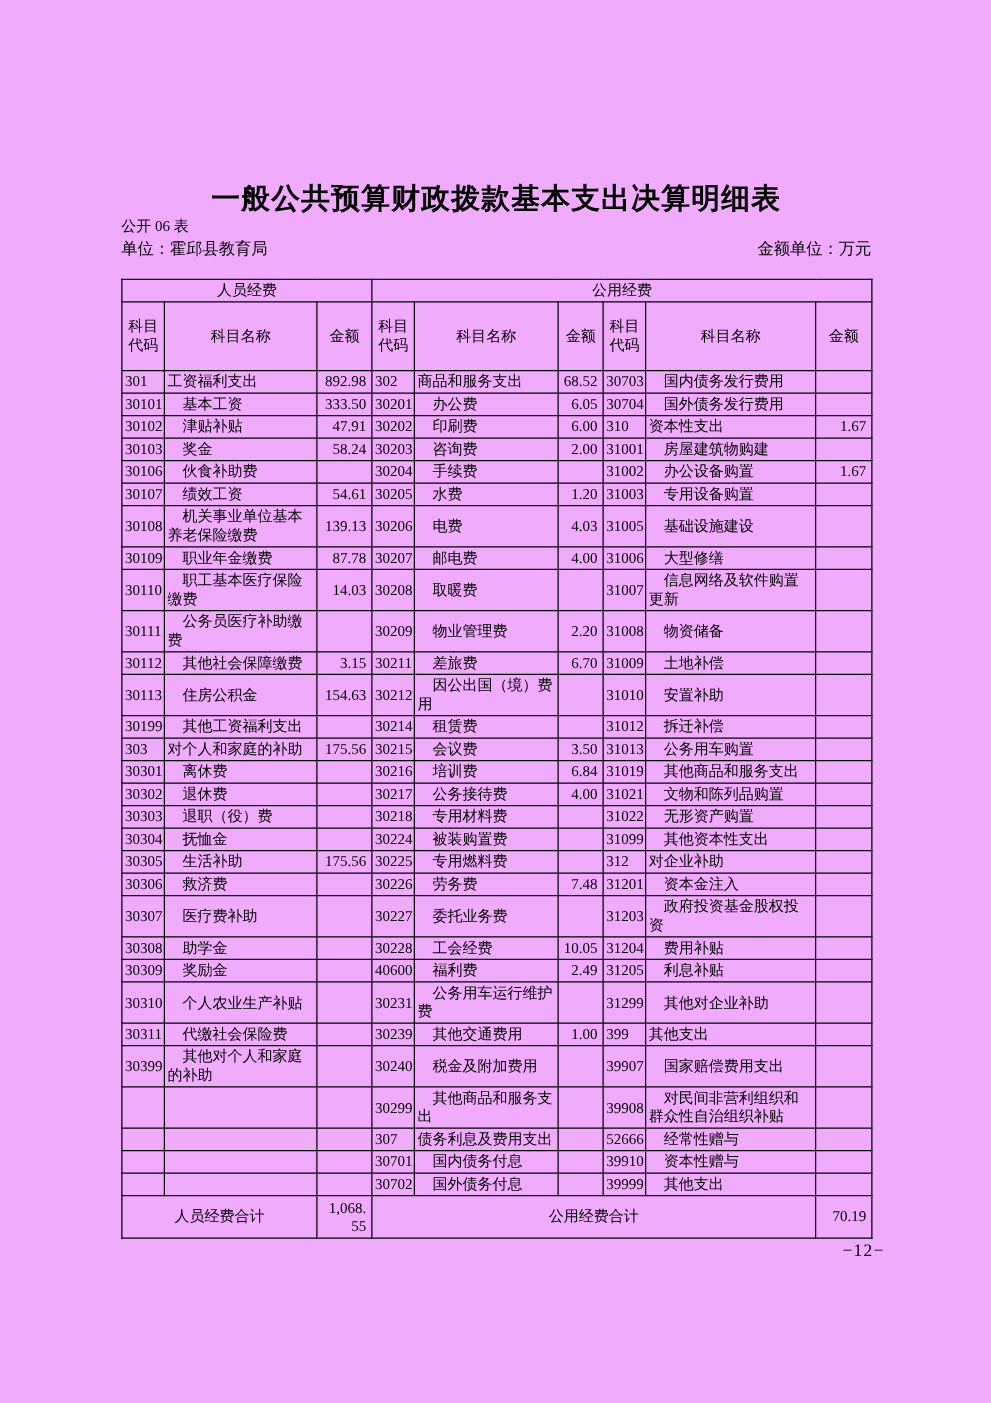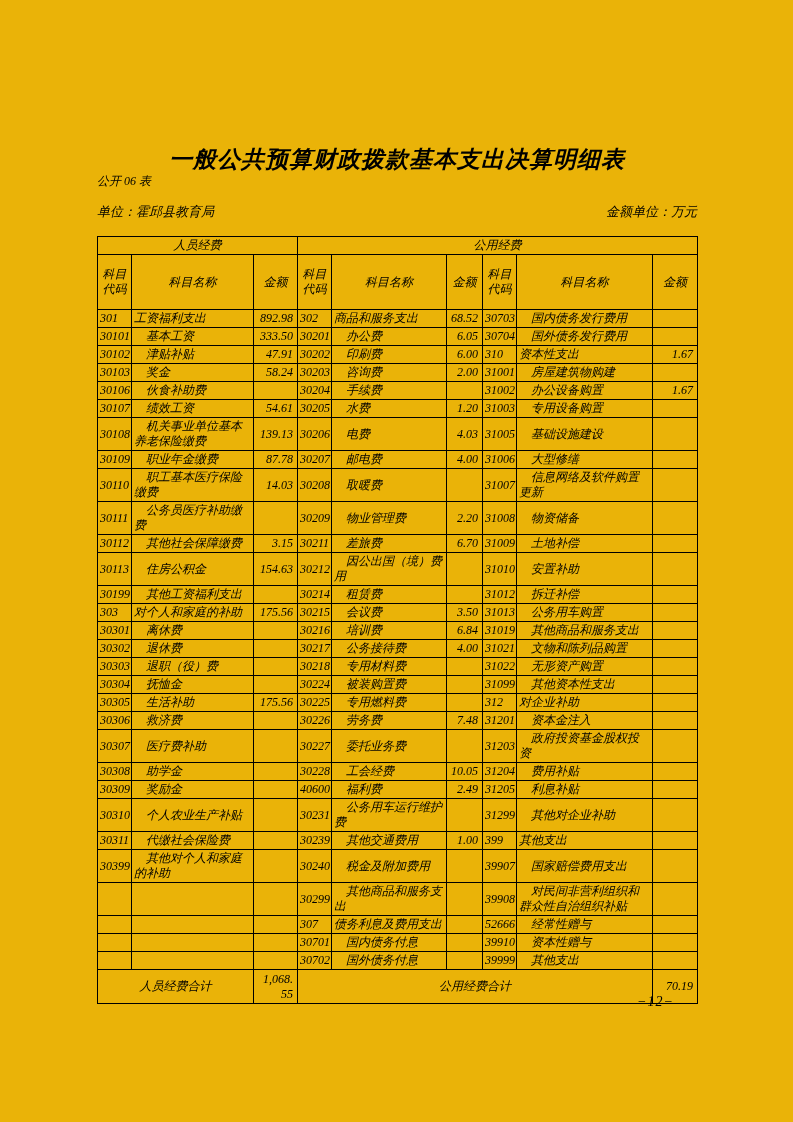--- a/index.html
+++ b/index.html
@@ -1,36 +1,35 @@
 <!DOCTYPE html>
 <html><head>
 <meta charset="utf-8">
 <style>
   html,body { margin:0; padding:0; background:#ffffff; }
   .page {
     position:relative;
     width:793px; height:1122px;
-    background:#eab308;
+    background:#f0abfc;
     color:#000;
     font-family:"Liberation Serif", serif;
     overflow:hidden;
-    font-style:italic;
   }
   .content { position:absolute; left:97px; top:144px; width:600px; }
   .doc-title {
     margin:0;
     text-align:center;
     font-family:"DejaVu Sans", sans-serif;
     font-size:23px;
     font-weight:bold;
     letter-spacing:1px;
     line-height:30px;
   }
   .table-tag { font-size:12px; line-height:14px; }
-  .meta-row { display:flex; justify-content:space-between; font-size:13px; margin-top:16px; line-height:16px; }
+  .meta-row { display:flex; justify-content:space-between; font-size:13px; margin-top:3px; line-height:16px; }
   table.budget {
     width:600px;
     border-collapse:collapse;
     table-layout:fixed;
     margin-top:16px;
     font-size:12px;
   }
   table.budget th, table.budget td {
     border:1px solid #000;
     vertical-align:middle;
@@ -50,21 +49,21 @@
     display:inline-block;
     width:32px;
     word-break:break-all;
     text-align:right;
     line-height:15px;
     vertical-align:middle;
   }
   .note { font-size:12px; margin-top:5px; line-height:16px; }
   .page-number {
     position:absolute;
-    left:637px; top:994px;
+    left:674px; top:994px;
     font-size:14px;
     letter-spacing:1px;
   }
 </style>
 </head>
 <body>
 
 <div class="page">
   <div class="content">
 

